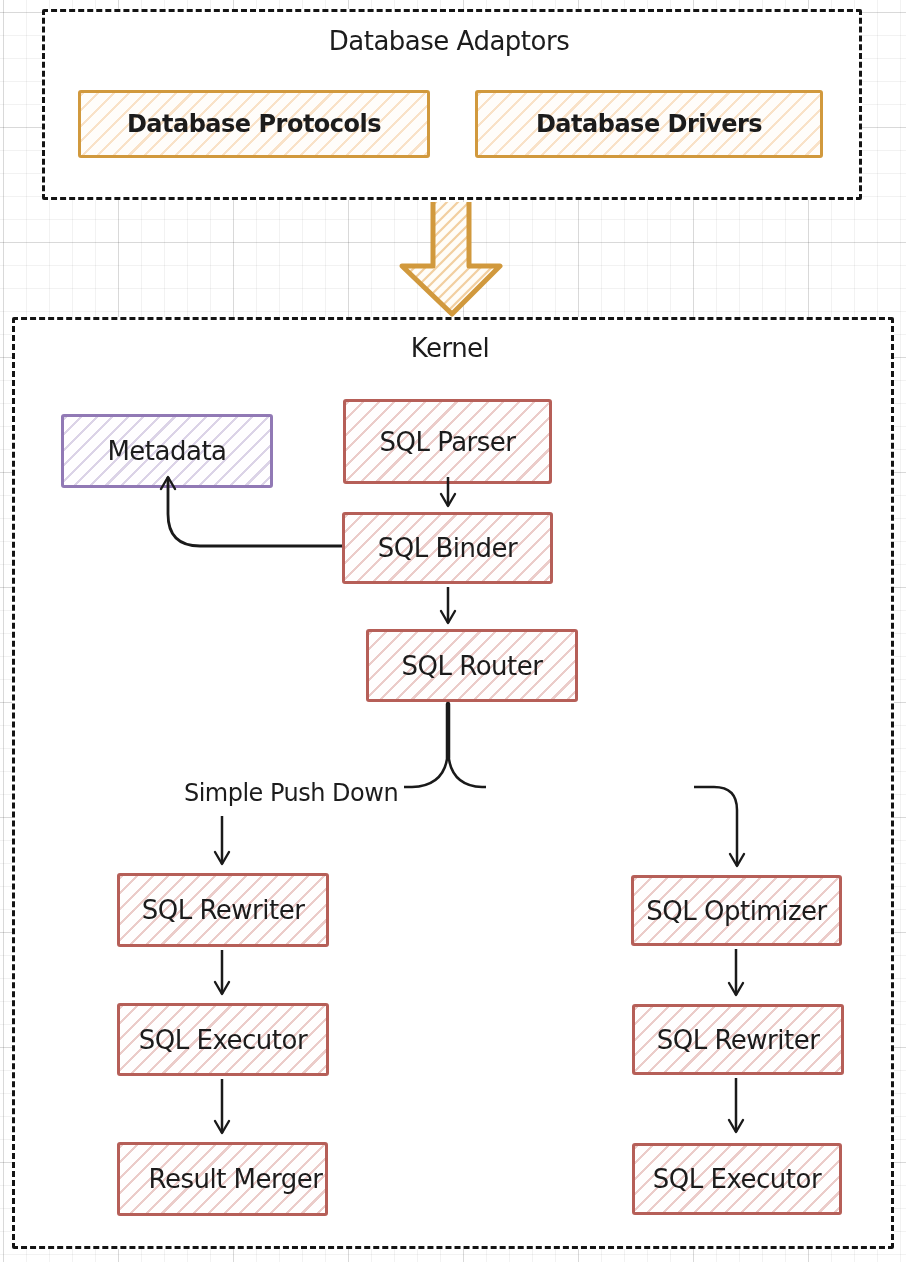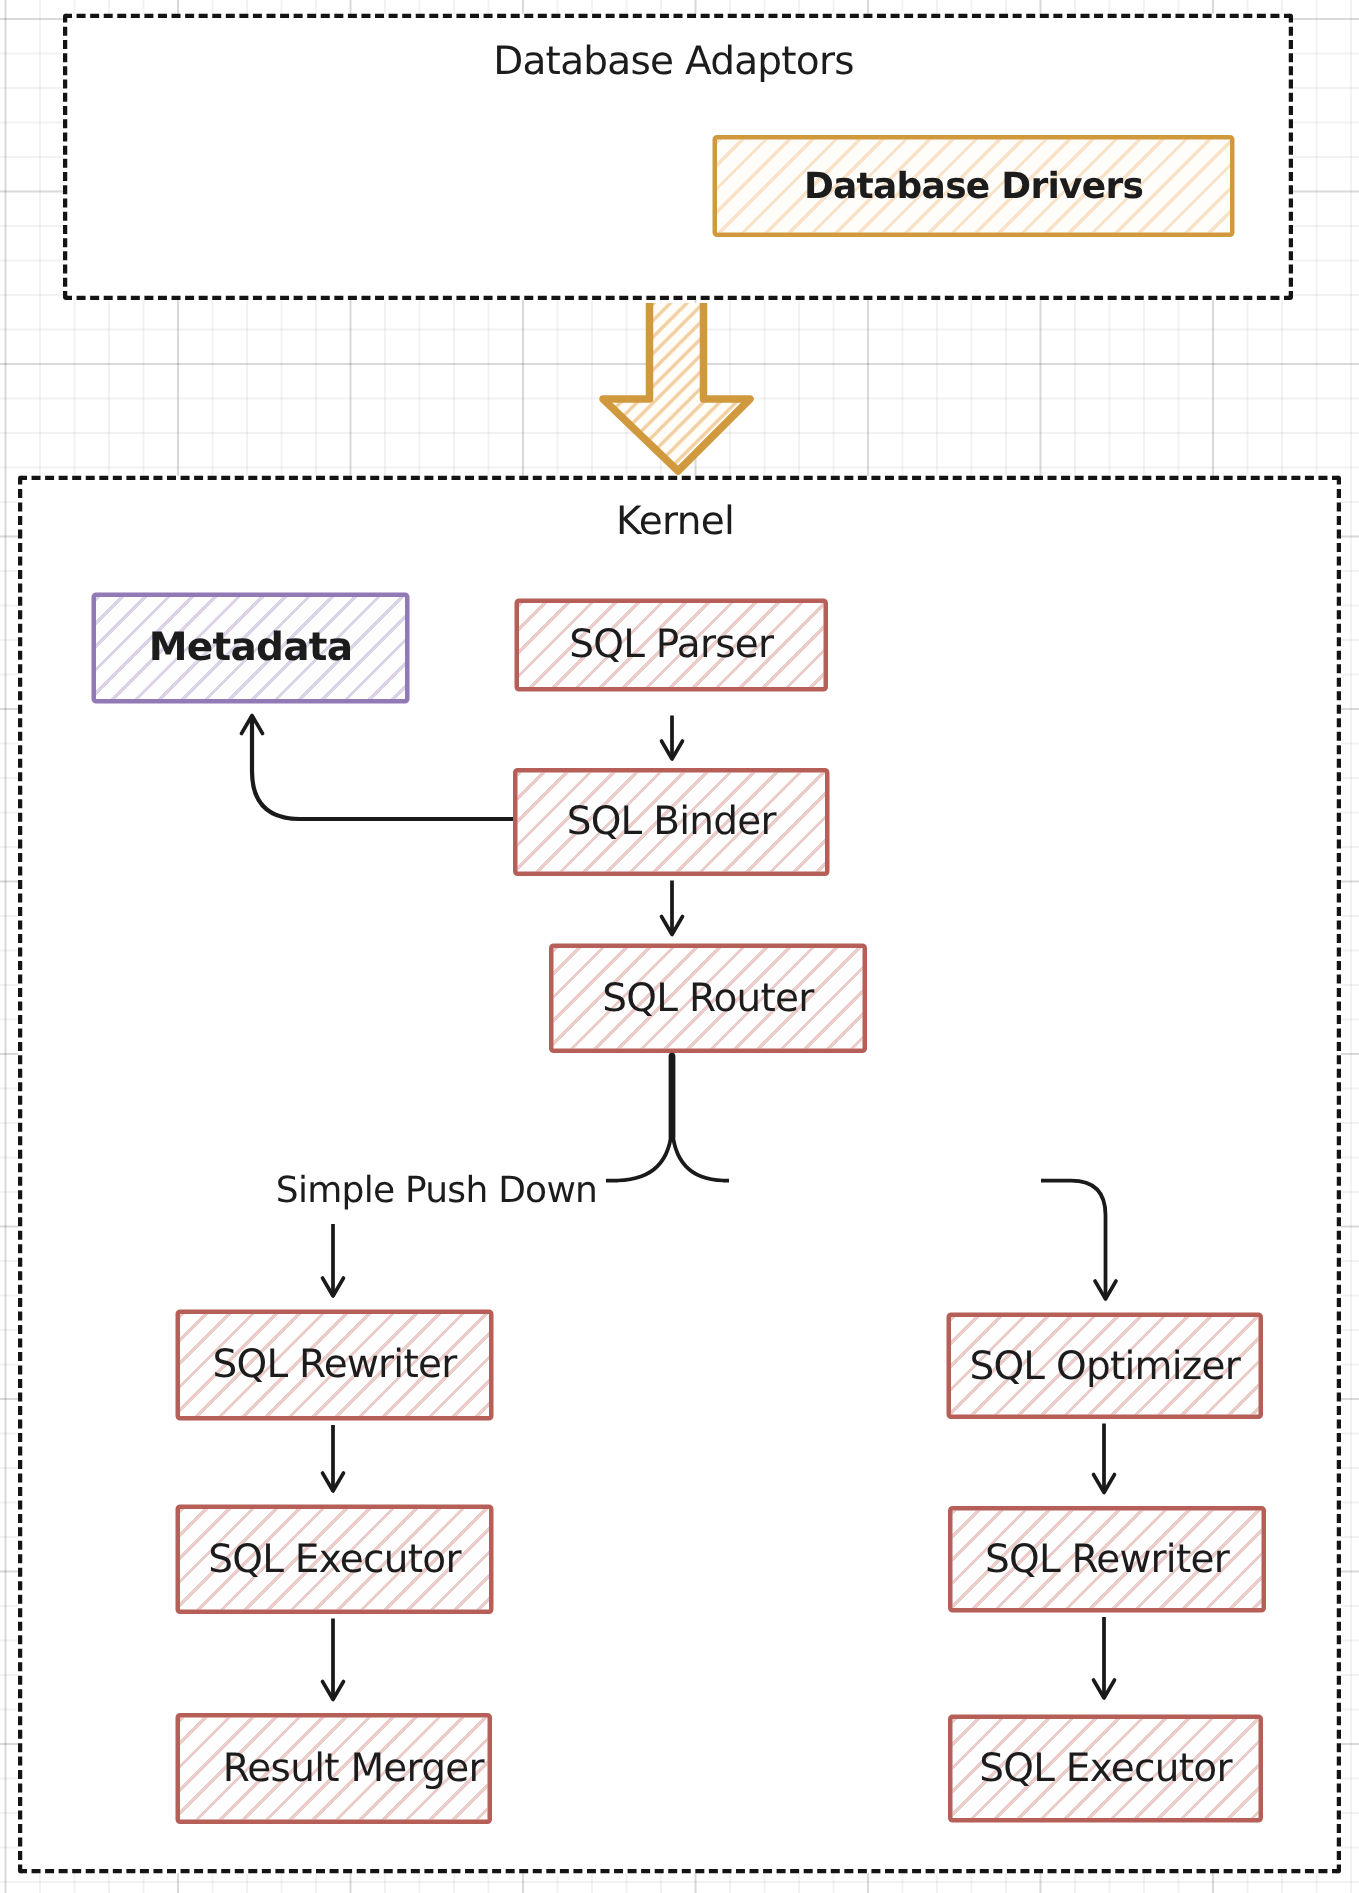--- a/index.html
+++ b/index.html
@@ -43,31 +43,34 @@
   }
   #wires{position:absolute; left:0; top:0; pointer-events:none;}
 </style>
 </head>
 <body>
 
 <div id="canvas">
 
   <div class="container-dashed" style="left:42px; top:9px; width:814px; height:185px;"></div>
   <div class="group-title" style="left:42px; top:26px; width:814px;">Database Adaptors</div>
+  <div class="node orange" style="left:78px; top:90px; width:352px; height:68px;">
+    <span>Database Protocols</span>
+  </div>
   <div class="node orange" style="left:475px; top:90px; width:348px; height:68px;">
     <span>Database Drivers</span>
   </div>
 
   <div class="container-dashed" style="left:12px; top:317px; width:876px; height:926px;"></div>
   <div class="group-title" style="left:12px; top:333px; width:876px;">Kernel</div>
 
-  <div class="node purple" style="left:61px; top:395px; width:212px; height:74px;font-weight:bold;">
+  <div class="node purple" style="left:61px; top:414px; width:212px; height:74px;">
     <span>Metadata</span>
   </div>
-  <div class="node red" style="left:343px; top:399px; width:209px; height:62px;">
+  <div class="node red" style="left:343px; top:399px; width:209px; height:85px;">
     <span>SQL Parser</span>
   </div>
   <div class="node red" style="left:342px; top:512px; width:211px; height:72px;">
     <span>SQL Binder</span>
   </div>
   <div class="node red" style="left:342px; top:629px; width:212px; height:73px;margin-left:24px;">
     <span>SQL Router</span>
   </div>
 
   <div class="branch-label" style="left:166px; top:779px;">Simple Push Down</div>

